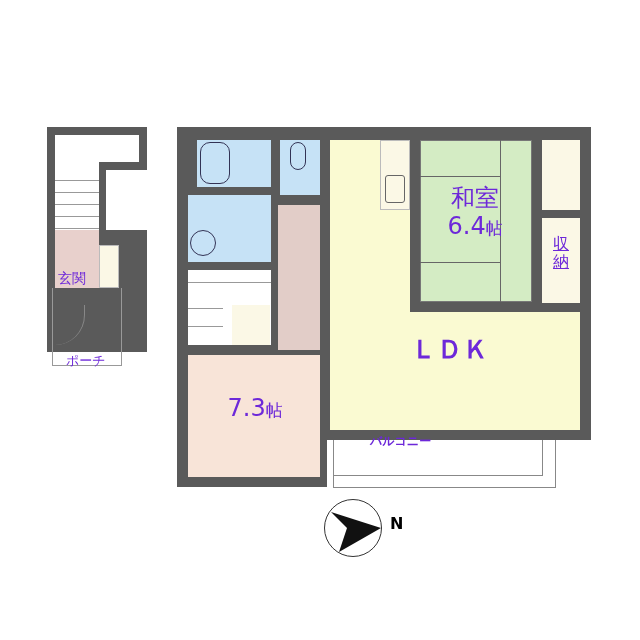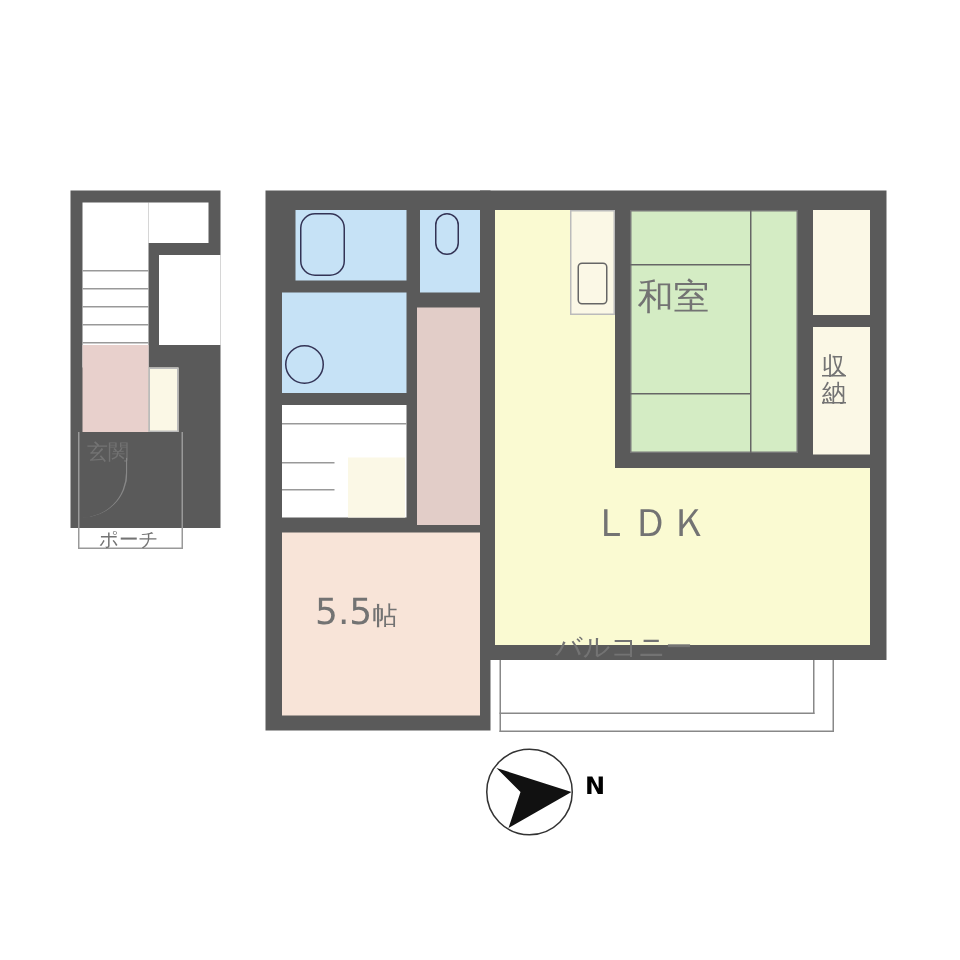--- a/index.html
+++ b/index.html
@@ -1,19 +1,19 @@
 <!DOCTYPE html>
 <html><head>
 <meta charset="utf-8">
 <style>
   html, body { margin:0; padding:0; background:#ffffff; }
   body { width:640px; height:640px; position:relative; overflow:hidden; font-family:"DejaVu Sans", sans-serif; }
   .abs { position:absolute; box-sizing:border-box; }
   .wall { background:#5a5a5a; }
-  .room-label { position:absolute; text-align:left; color:#737373; line-height:1.15; }
+  .room-label { position:absolute; text-align:center; color:#6d28d9; line-height:1.15; }
   .room-label .name { display:block; }
   .room-label .size { display:block; }
   .room-label .unit { font-size:0.7em; }
   .line { position:absolute; background:#999; }
 </style>
 </head>
 <body>
 
 <div class="abs wall" style="left:47px;top:127px;width:100px;height:225px;"></div>
 <div class="abs" style="left:55px;top:135px;width:44px;height:110px;background:#fff;"></div>
@@ -21,21 +21,21 @@
 <div class="abs" style="left:147px;top:162px;width:0;height:0;"></div>
 <div class="abs" style="left:106px;top:170px;width:41px;height:60px;background:#fff;"></div>
 
 <div class="line" style="left:55px;top:180px;width:44px;height:1px;"></div>
 <div class="line" style="left:55px;top:192px;width:44px;height:1px;"></div>
 <div class="line" style="left:55px;top:204px;width:44px;height:1px;"></div>
 <div class="line" style="left:55px;top:216px;width:44px;height:1px;"></div>
 <div class="line" style="left:55px;top:228px;width:44px;height:1px;"></div>
 <div class="abs" style="left:55px;top:230px;width:44px;height:58px;background:#e8d0cc;"></div>
 <div class="abs" style="left:99px;top:245px;width:20px;height:43px;background:#fbf8e6;border:1px solid #bbb;"></div>
-<div class="room-label" style="left:58px;top:270px;font-size:14px;margin-top:24px;">
+<div class="room-label" style="left:58px;top:270px;font-size:14px;">
   <span class="name">玄関</span>
 </div>
 <div class="abs" style="left:55px;top:305px;width:30px;height:40px;border-right:1px solid #888;border-bottom-right-radius:30px;"></div>
 <div class="abs" style="left:52px;top:288px;width:70px;height:78px;border:1px solid #999;border-top:none;"></div>
 <div class="room-label" style="left:66px;top:354px;font-size:13px;">
   <span class="name">ポーチ</span>
 </div>
 
 <div class="abs wall" style="left:177px;top:127px;width:150px;height:360px;"></div>
 <div class="abs wall" style="left:320px;top:127px;width:271px;height:313px;"></div>
@@ -53,48 +53,49 @@
 
 <div class="abs" style="left:188px;top:270px;width:83px;height:75px;background:#fff;"></div>
 <div class="line" style="left:188px;top:282px;width:83px;height:1px;"></div>
 <div class="line" style="left:188px;top:308px;width:35px;height:1px;"></div>
 <div class="line" style="left:188px;top:326px;width:35px;height:1px;"></div>
 
 <div class="abs" style="left:232px;top:305px;width:38px;height:40px;background:#fbf8e6;"></div>
 
 <div class="abs" style="left:188px;top:355px;width:132px;height:122px;background:#f8e4d8;"></div>
 <div class="room-label" style="left:210px;top:395px;font-size:24px;width:90px;">
-  <span class="size"><span>5.5</span><span class="unit">帖</span></span>
+  <span class="size"><span>7.3</span><span class="unit">帖</span></span>
 </div>
 
 <div class="abs" style="left:330px;top:140px;width:80px;height:290px;background:#fafad2;"></div>
 <div class="abs" style="left:330px;top:312px;width:250px;height:118px;background:#fafad2;"></div>
 <div class="abs" style="left:380px;top:140px;width:30px;height:70px;background:#fbf8e6;border:1px solid #bbb;"></div>
 <div class="abs" style="left:385px;top:175px;width:20px;height:28px;border:1px solid #666;border-radius:3px;"></div>
-<div class="room-label" style="left:395px;top:335px;font-size:28px;width:110px;">
+<div class="room-label" style="left:395px;top:335px;font-size:28px;width:110px;font-weight:bold;">
   <span class="name" style="font-size:26px;">ＬＤＫ</span>
 </div>
 
 <div class="abs" style="left:420px;top:140px;width:112px;height:162px;background:#d4ecc4;border:1px solid #777;"></div>
 <div class="line" style="left:420px;top:176px;width:80px;height:1px;background:#666;"></div>
 <div class="line" style="left:500px;top:140px;width:1px;height:162px;background:#666;"></div>
 <div class="line" style="left:420px;top:262px;width:80px;height:1px;background:#666;"></div>
 <div class="room-label" style="left:425px;top:185px;font-size:24px;width:100px;">
   <span class="name">和室</span>
+  <span class="size"><span>6.4</span><span class="unit">帖</span></span>
 </div>
 
 <div class="abs" style="left:542px;top:140px;width:38px;height:70px;background:#fbf8e6;"></div>
 <div class="abs" style="left:542px;top:218px;width:38px;height:85px;background:#fbf8e6;"></div>
 <div class="room-label" style="left:548px;top:235px;font-size:16px;width:26px;text-decoration:underline;">
   <span class="name">収納</span>
 </div>
 
 <div class="abs" style="left:333px;top:440px;width:223px;height:48px;border:1px solid #888;border-top:none;"></div>
 <div class="abs" style="left:333px;top:440px;width:210px;height:36px;border-right:1px solid #888;border-bottom:1px solid #888;"></div>
-<div class="room-label" style="left:370px;top:422px;font-size:18px;">
+<div class="room-label" style="left:370px;top:435px;font-size:12px;font-weight:bold;">
   <span class="name">バルコニー</span>
 </div>
 
 <div class="abs" style="left:324px;top:499px;width:58px;height:58px;border:1px solid #333;border-radius:50%;">
   <svg width="58" height="58" viewBox="0 0 58 58">
     <polygon points="6,12 56,28 14,52 22,28" fill="#111"></polygon>
   </svg>
 </div>
 <div class="abs" style="left:390px;top:514px;font-size:16px;font-weight:bold;">N</div>
 

